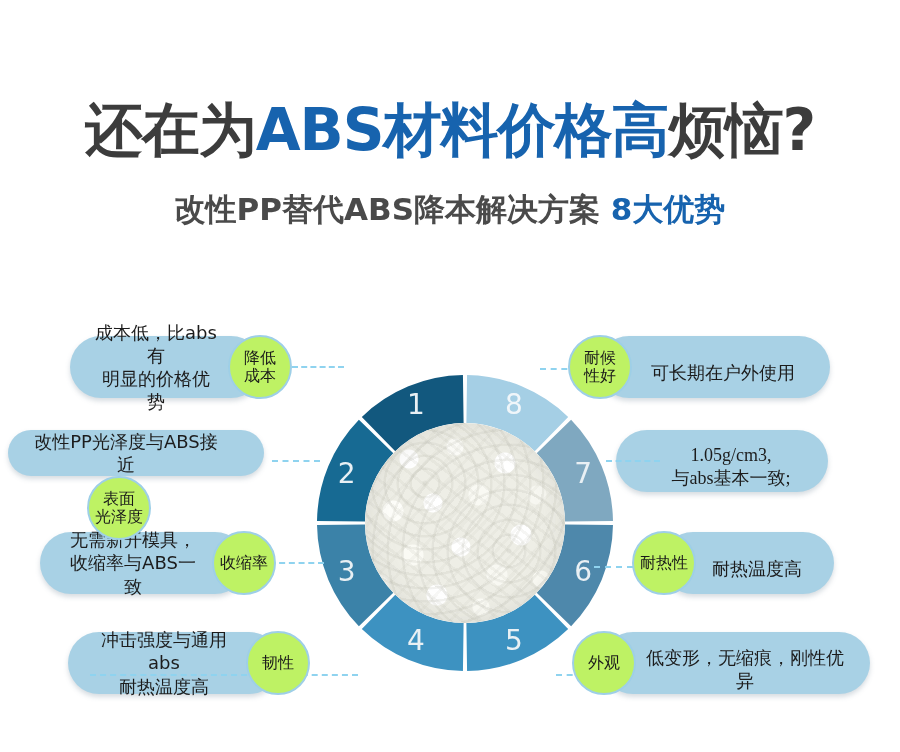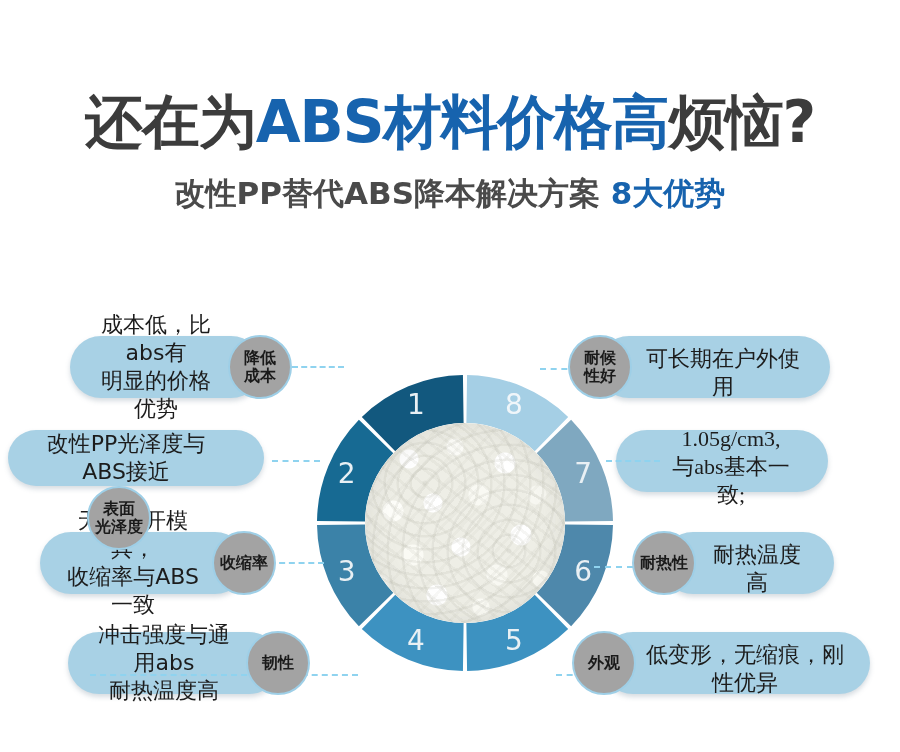--- a/index.html
+++ b/index.html
@@ -19,21 +19,21 @@
 
   
   .header {
     position: absolute;
     left: 0;
     top: 0;
     width: 900px;
     text-align: center;
   }
   .title {
-    margin: 0;
+    margin: 8px;
     padding-top: 92px;
     font-size: 58px;
     line-height: 1.05;
     font-weight: bold;
     letter-spacing: -1px;
     color: #3c3c3c;
     white-space: nowrap;
   }
   .title .hl { color: #1763ae; }
   .subtitle {
@@ -130,42 +130,42 @@
 
   .pill {
     background: #a8d1e5;
     border-radius: 31px;
     box-shadow: 0 3px 5px rgba(120,140,155,0.30);
     display: flex;
     align-items: center;
     justify-content: center;
     height: 62px;
     box-sizing: border-box;
-    font-size: 22px;
+    font-size: 18px;
     line-height: 1.28;
     color: #1c1c1c;
     text-align: center;
     white-space: pre-line;
   }
   .card.left  .pill { padding: 0 44px 0 24px; margin-right: -34px; }
   .card.right .pill { padding: 12px 26px 0 44px; margin-left: -34px; }
 
   .badge {
     width: 64px;
     height: 64px;
     border-radius: 50%;
-    background: #a3a3a3;
+    background: #bef264;
     border: 2px solid #9ecfe7;
     display: flex;
     align-items: center;
     justify-content: center;
     text-align: center;
     font-size: 16px;
     line-height: 1.12;
-    font-weight: bold;
+    font-weight: normal;
     color: #1a1a1a;
     box-sizing: border-box;
     flex: 0 0 auto;
     position: relative;
     z-index: 3;
     white-space: pre-line;
   }
   .card.left  .badge { order: 2; }
   .card.right .badge { order: 0; }
 

